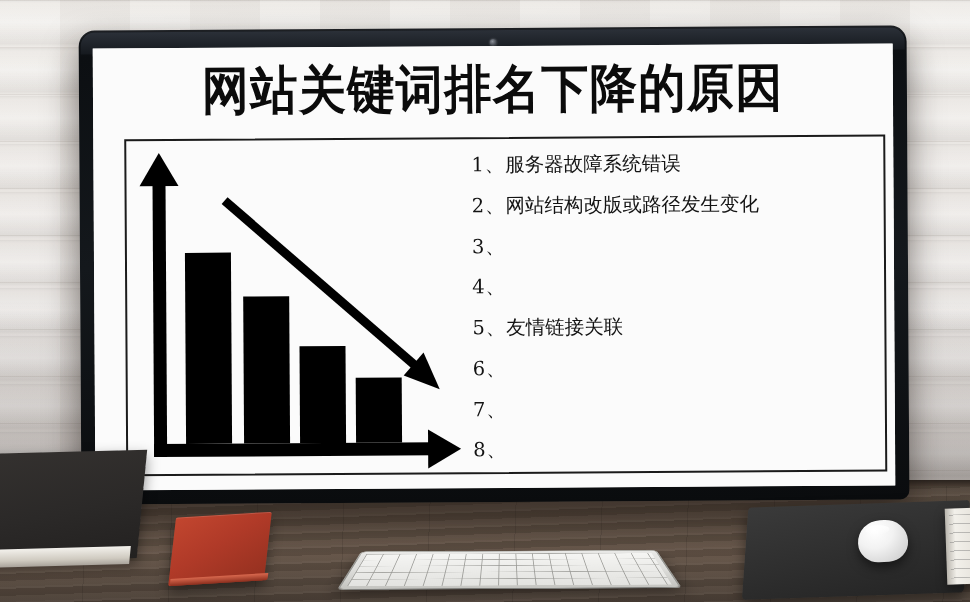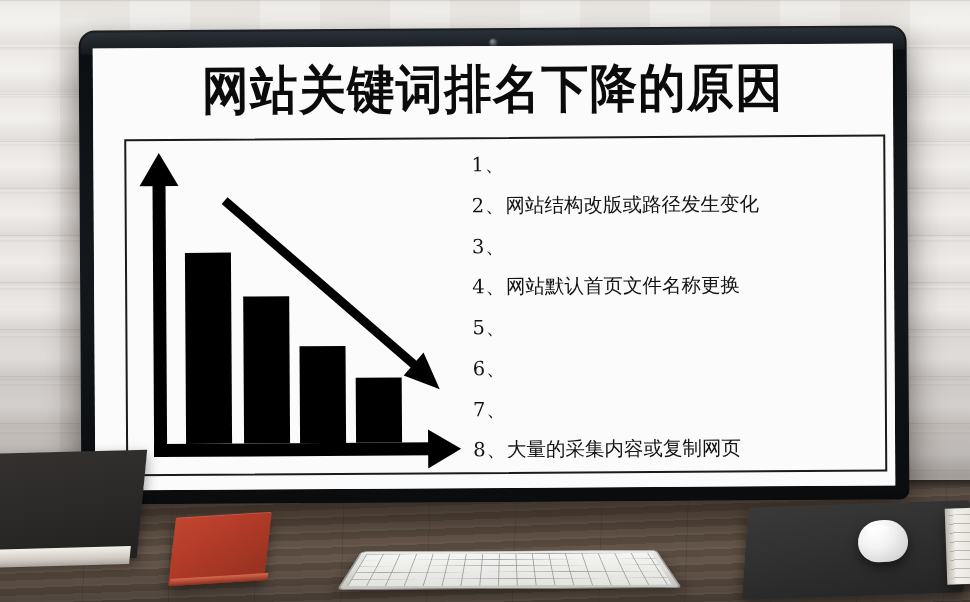--- a/index.html
+++ b/index.html
@@ -254,58 +254,58 @@
                 <polygon points="312,250 276,236 296,213" fill="#000"></polygon>
               </g>
             </svg>
           </div>
 
           <div id="reasons">
 
             <div class="reason">
               <span class="num">1</span>
               <span class="sep">、</span>
+              <span class="txt">服务器故障系统错误</span>
             </div>
 
             <div class="reason">
               <span class="num">2</span>
               <span class="sep">、</span>
               <span class="txt">网站结构改版或路径发生变化</span>
             </div>
 
             <div class="reason">
               <span class="num">3</span>
               <span class="sep">、</span>
             </div>
 
             <div class="reason">
               <span class="num">4</span>
               <span class="sep">、</span>
-              <span class="txt">网站默认首页文件名称更换</span>
             </div>
 
             <div class="reason">
               <span class="num">5</span>
               <span class="sep">、</span>
+              <span class="txt">友情链接关联</span>
             </div>
 
             <div class="reason">
               <span class="num">6</span>
               <span class="sep">、</span>
             </div>
 
             <div class="reason">
               <span class="num">7</span>
               <span class="sep">、</span>
             </div>
 
             <div class="reason">
               <span class="num">8</span>
               <span class="sep">、</span>
-              <span class="txt">大量的采集内容或复制网页</span>
             </div>
 
           </div>
         </div>
       </div>
     </div>
   </div>
 
   <div id="book-dark"></div>
   <div id="book-dark-pages"></div>

